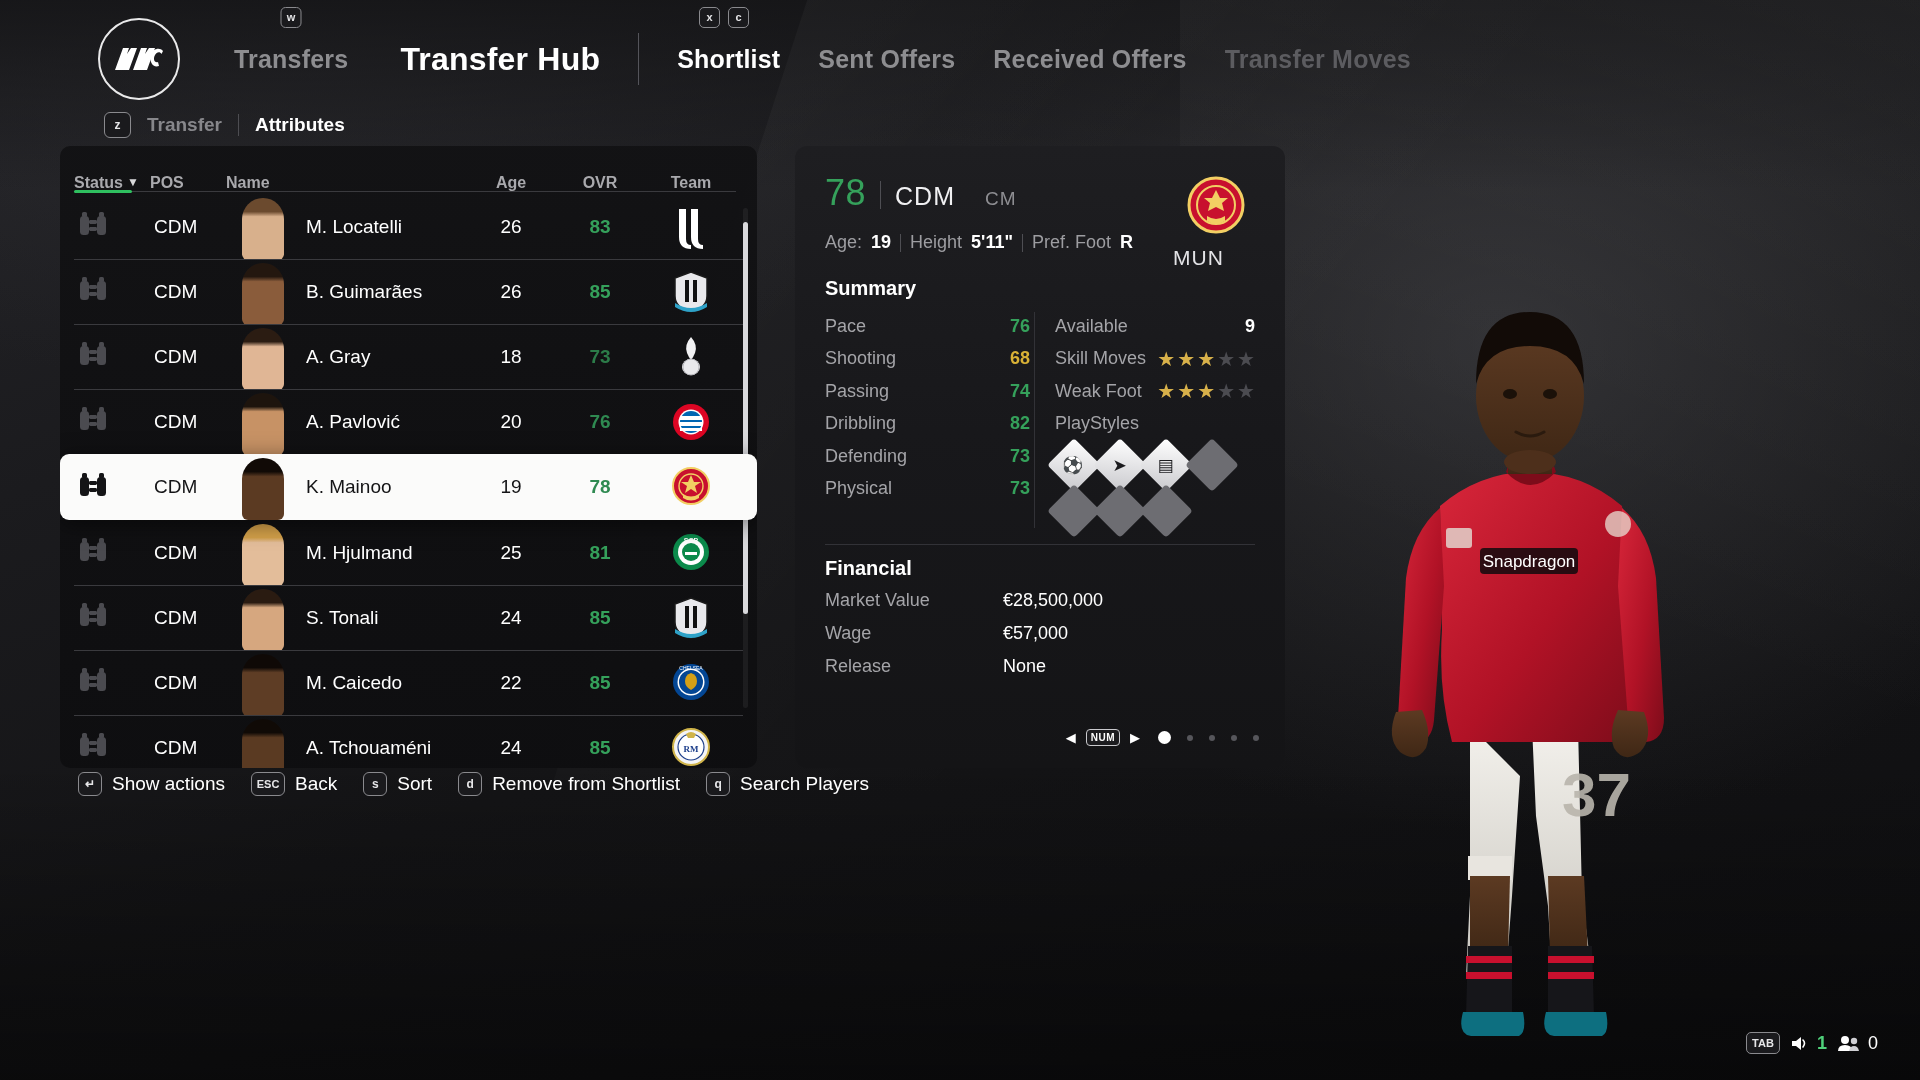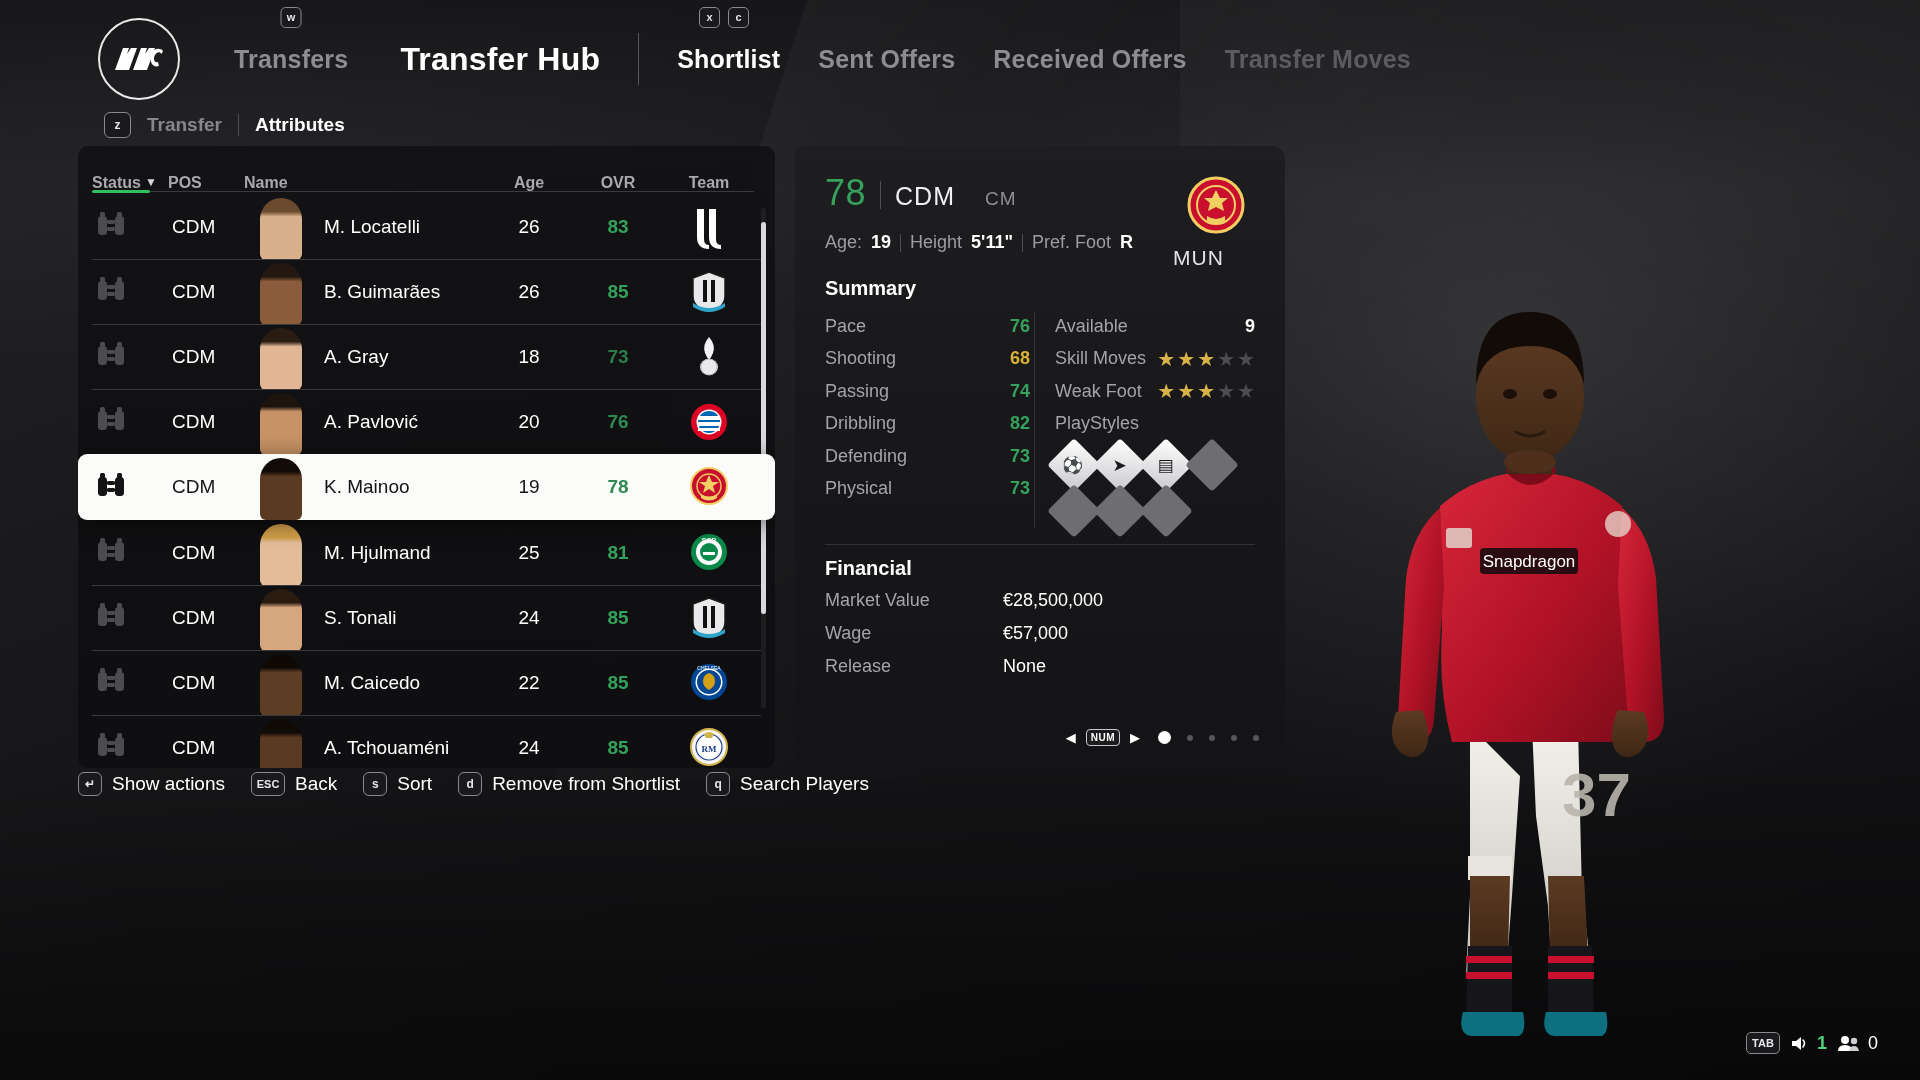--- a/index.html
+++ b/index.html
@@ -84,21 +84,21 @@
     position: absolute; top: 112px; left: 104px;
     display: flex; align-items: center; gap: 16px;
   }
   .subtabs .key { width: 27px; height: 26px; border-radius: 6px; font-size: 12px; }
   .subtab { font-size: 19px; font-weight: 700; color: #87878b; }
   .subtab.active { color: #ffffff; }
   .sub-sep { width: 1px; height: 22px; background: #4d4d52; }
 
   
   .list-panel {
-    position: absolute; left: 78px; top: 146px;
+    position: absolute; left: 60px; top: 146px;
     width: 697px; height: 622px;
     background: linear-gradient(180deg, rgba(18,18,20,0.97), rgba(14,14,16,0.97));
     border-radius: 10px;
     overflow: hidden;
   }
   .list-head {
     display: flex; align-items: flex-end;
     height: 46px; padding: 0 18px 0 14px;
     font-size: 16px; font-weight: 700; color: #a9a9ad;
   }

